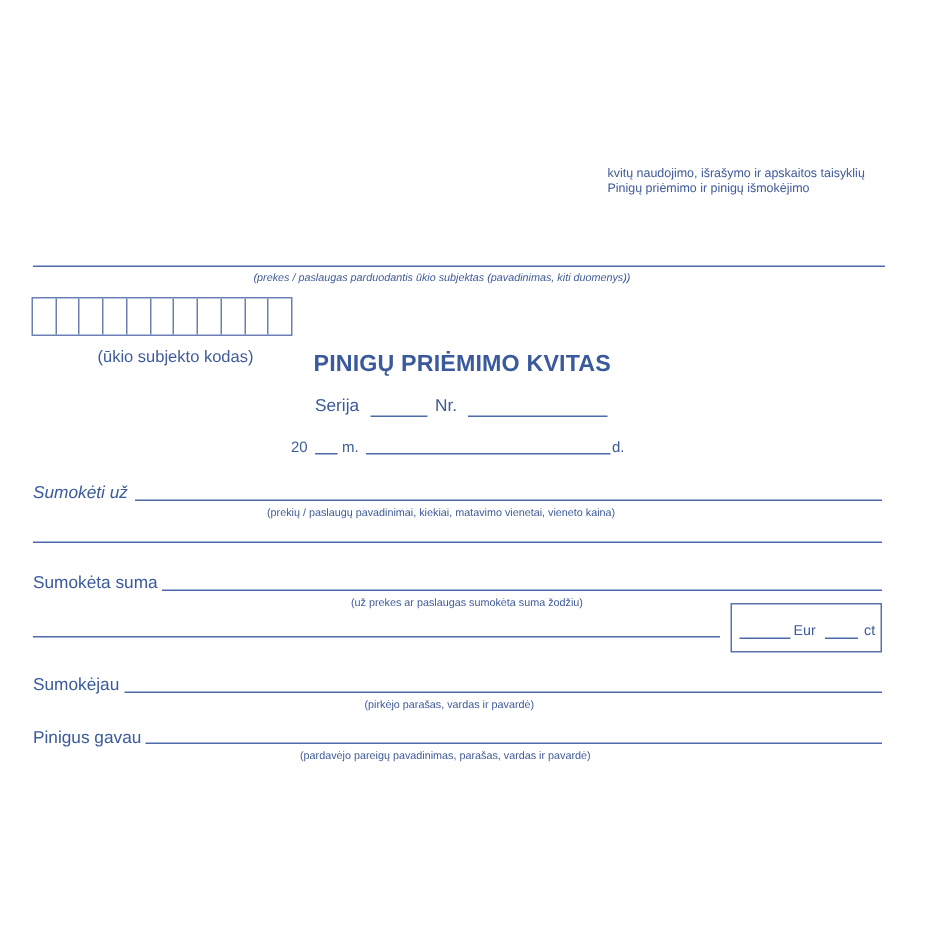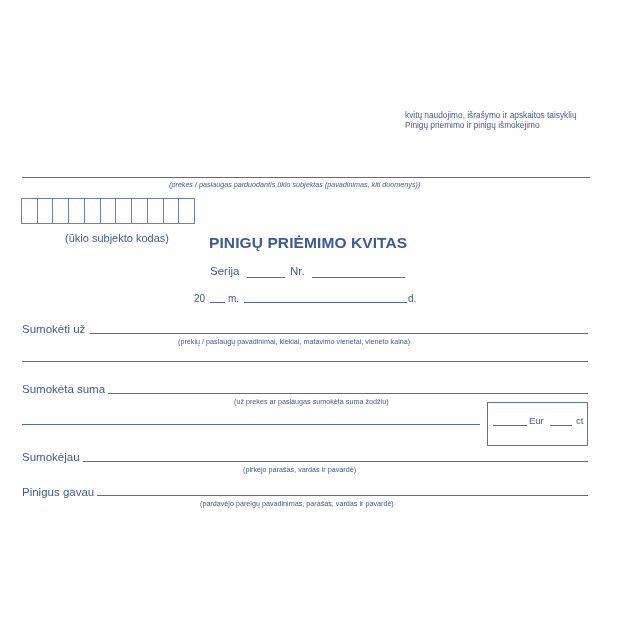--- a/index.html
+++ b/index.html
@@ -79,21 +79,21 @@
       flex: 1;
       border-right: 1px solid #6a80b4;
       box-sizing: border-box;
     }
     .code-cell:last-child { border-right: none; }
     .amount-box {
       position: absolute;
       left: 487px;
       top: 402px;
       width: 101px;
-      height: 44px;
+      height: 33px;
       border: 1px solid #5a72ac;
       box-sizing: border-box;
     }
     .amount-box .small {
       position: absolute;
       font-size: 9.5px;
       color: #3a5a9c;
       white-space: nowrap;
     }
     .amount-box .uline {
@@ -134,21 +134,21 @@
 <div class="line" style="left:247px; top:277px; width:38px;"></div>
 <div class="serija" style="left:290px; top:265px;">Nr.</div>
 <div class="line" style="left:312px; top:277px; width:93px;"></div>
 
 <div class="date-text" style="left:194px; top:293px;">20</div>
 <div class="line" style="left:210px; top:302px; width:15px;"></div>
 <div class="date-text" style="left:228px; top:293px;">m.</div>
 <div class="line" style="left:244px; top:302px; width:163px;"></div>
 <div class="date-text" style="left:408px; top:293px;">d.</div>
 
-<div class="label" style="left:22px; top:323px;">Sumokėti už</div>
+<div class="label" style="left:22px; top:323px;font-style:italic;">Sumokėti už</div>
 <div class="line" style="left:90px; top:333px; width:498px;"></div>
 <div class="note" style="left:178px; top:337px;">(prekių / paslaugų pavadinimai, kiekiai, matavimo vienetai, vieneto kaina)</div>
 <div class="line" style="left:22px; top:361px; width:566px;"></div>
 
 <div class="label" style="left:22px; top:383px;">Sumokėta suma</div>
 <div class="line" style="left:108px; top:393px; width:480px;"></div>
 <div class="note" style="left:234px; top:397px;">(už prekes ar paslaugas sumokėta suma žodžiu)</div>
 <div class="line" style="left:22px; top:424px; width:458px;"></div>
 
 <div class="amount-box">

